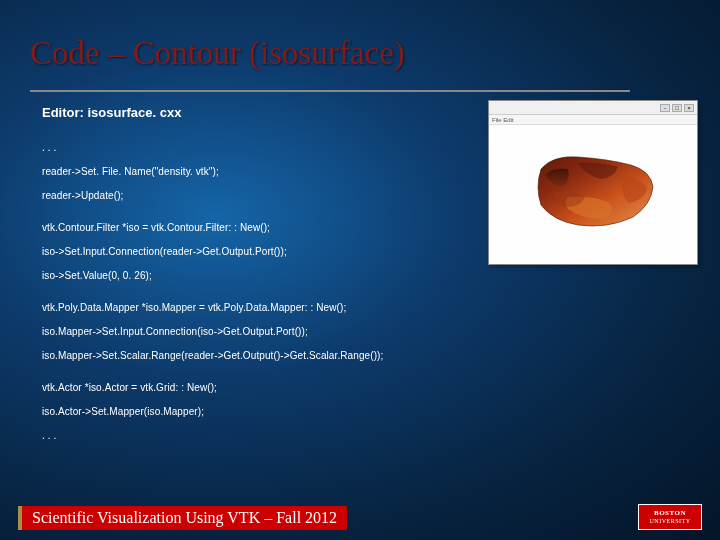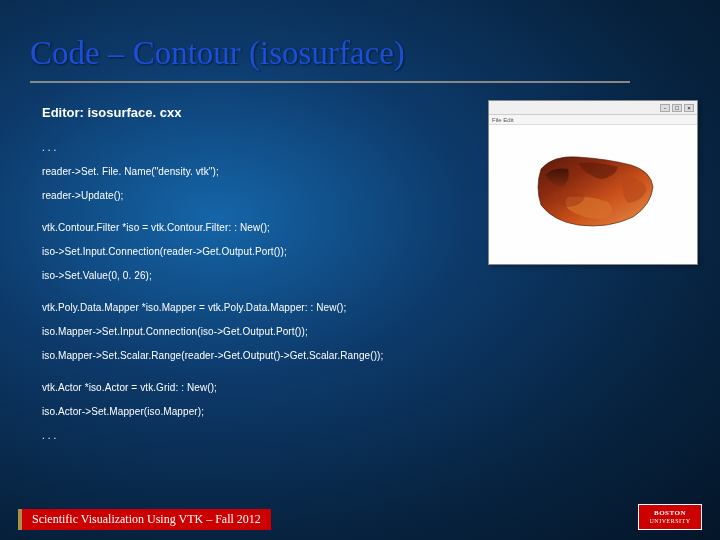--- a/index.html
+++ b/index.html
@@ -10,23 +10,23 @@
     font-family: Arial, sans-serif;
     position: relative;
     overflow: hidden;
   }
   .title {
     position: absolute;
     top: 35px;
     left: 30px;
     font-family: "Times New Roman", serif;
     font-size: 33px;
-    color: #1d4ed8;
+    color: #7f1d1d;
     border-bottom: 2px solid #888;
-    padding-bottom: 9px;
+    padding-bottom: 18px;
     width: 600px;
     text-shadow: 1px 1px 2px rgba(0,0,0,0.5);
   }
   .content {
     position: absolute;
     top: 105px;
     left: 42px;
     width: 430px;
   }
   .editor-label {
@@ -101,21 +101,21 @@
     left: 18px;
     right: 18px;
     display: flex;
     align-items: flex-end;
     justify-content: space-between;
   }
   .footer-label {
     background: #cc0000;
     color: #fff;
     font-family: "Times New Roman", serif;
-    font-size: 12px;
+    font-size: 16px;
     padding: 3px 10px;
     border-left: 4px solid #a8904a;
   }
   .bu-logo {
     width: 64px;
     height: 26px;
     background: #cc0000;
     border: 1px solid #fff;
     border-radius: 0;
     display: flex;

